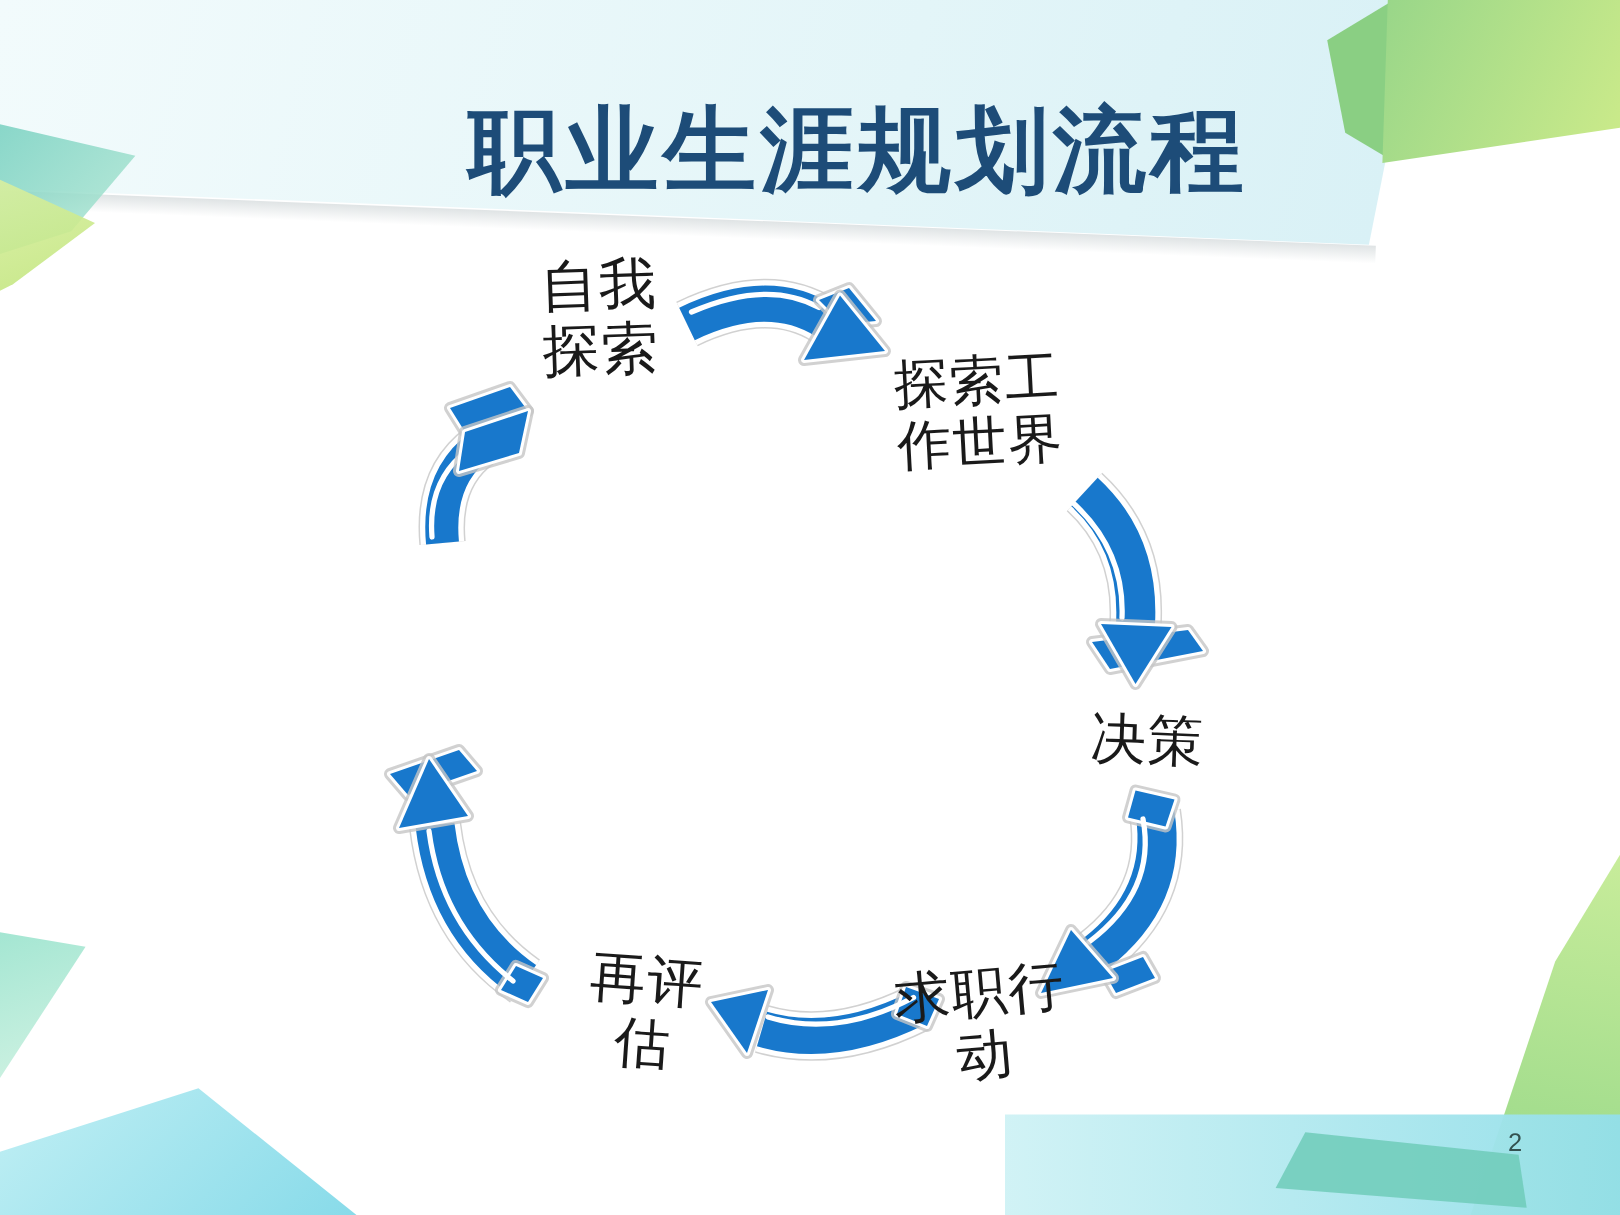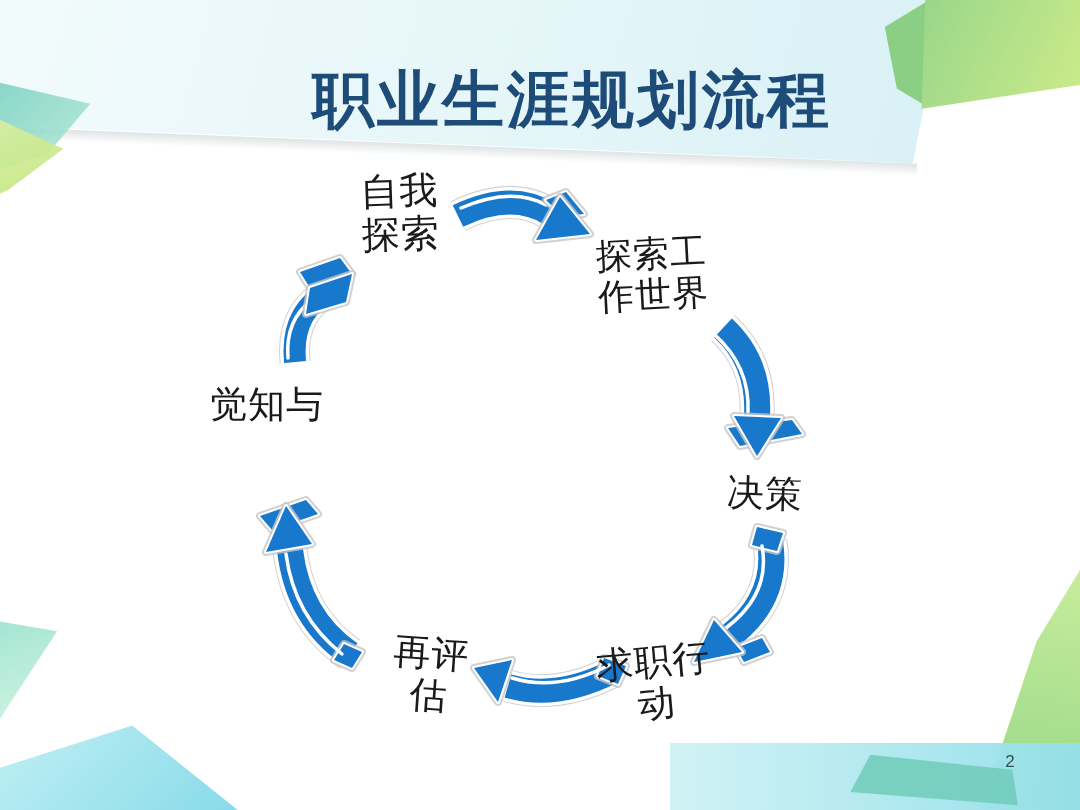--- a/index.html
+++ b/index.html
@@ -173,18 +173,17 @@
     <div>决策</div>
   </div>
   <div class="label lab-4 z4">
     <div>求职行</div>
     <div>动</div>
   </div>
   <div class="label lab-5 z4">
     <div>再评估</div>
   </div>
   <div class="label lab-6 z4">
-    <div>觉知与</div>
   </div>
 
   <div class="shape page-number z5">2</div>
 
 </div>
 
 </body></html>

